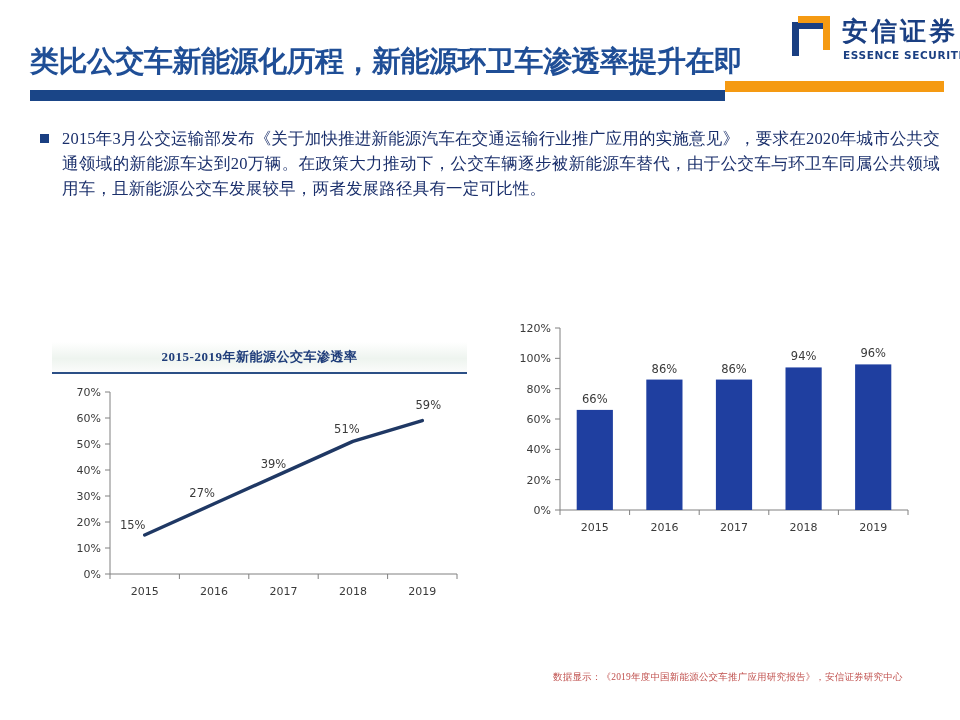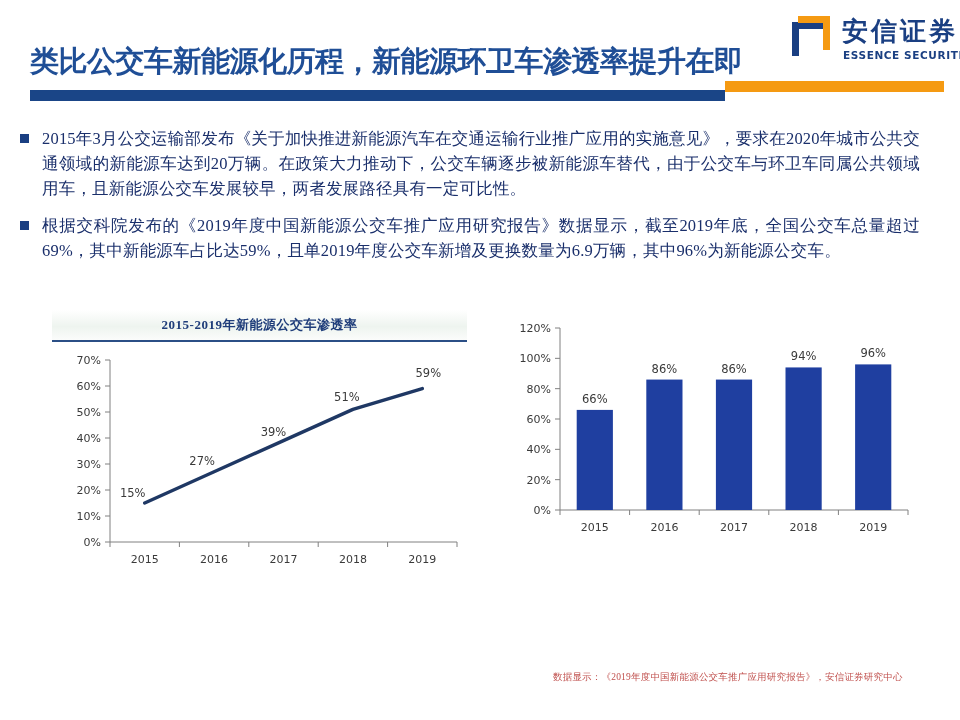--- a/index.html
+++ b/index.html
@@ -86,21 +86,21 @@
     font-weight: bold;
     font-size: 10.5px;
     color: #1a3f82;
     letter-spacing: 0.6px;
     white-space: nowrap;
   }
 
   
   #body-copy {
     position: absolute;
-    left: 20px;
+    left: 40px;
     top: 126px;
     width: 900px;
   }
   .bullet-block {
     position: relative;
     padding-left: 22px;
     margin-bottom: 12px;
   }
   .bullet-marker {
     position: absolute;
@@ -125,20 +125,21 @@
     background: #ffffff;
   }
   #chart-panel-left  { left: 52px;  top: 310px; width: 415px; height: 280px; }
   #chart-panel-right { left: 498px; top: 310px; width: 425px; height: 280px; }
 
   .chart-title-bar {
     position: relative;
     height: 30px;
     background: linear-gradient(to bottom, #ffffff 0%, #eef4ef 55%, #fbfcfb 100%);
     border-bottom: 2px solid #2b4f86;
+    margin-top: 32px;
   }
   .chart-title-text {
     position: absolute;
     left: 0; right: 0;
     top: 6px;
     text-align: center;
     font-family: "Liberation Serif", "DejaVu Serif", serif;
     font-weight: bold;
     font-size: 13px;
     color: #1f3d7a;
@@ -189,24 +190,20 @@
     </svg>
     <div id="logo-text-cn">安信证券</div>
     <div id="logo-text-en">ESSENCE SECURITIES</div>
   </div>
 </div>
 
 <div id="body-copy">
   <div class="bullet-block">
     <span class="bullet-marker"></span>
     <div class="bullet-text">2015年3月公交运输部发布《关于加快推进新能源汽车在交通运输行业推广应用的实施意见》，要求在2020年城市公共交通领域的新能源车达到20万辆。在政策大力推动下，公交车辆逐步被新能源车替代，由于公交车与环卫车同属公共领域用车，且新能源公交车发展较早，两者发展路径具有一定可比性。</div>
-  </div>
-  <div class="bullet-block">
-    <span class="bullet-marker"></span>
-    <div class="bullet-text">根据交科院发布的《2019年度中国新能源公交车推广应用研究报告》数据显示，截至2019年底，全国公交车总量超过69%，其中新能源车占比达59%，且单2019年度公交车新增及更换数量为6.9万辆，其中96%为新能源公交车。</div>
   </div>
 </div>
 
 <div class="chart-panel" id="chart-panel-left">
   <div class="chart-title-bar">
     <div class="chart-title-text">2015-2019年新能源公交车渗透率</div>
   </div>
   <div class="chart-body">
     <svg class="plot-svg" id="svg-line" width="415" height="248" viewBox="0 0 415 248">
         <line x1="58" y1="18" x2="58" y2="200" stroke="#808080" stroke-width="1"></line>

